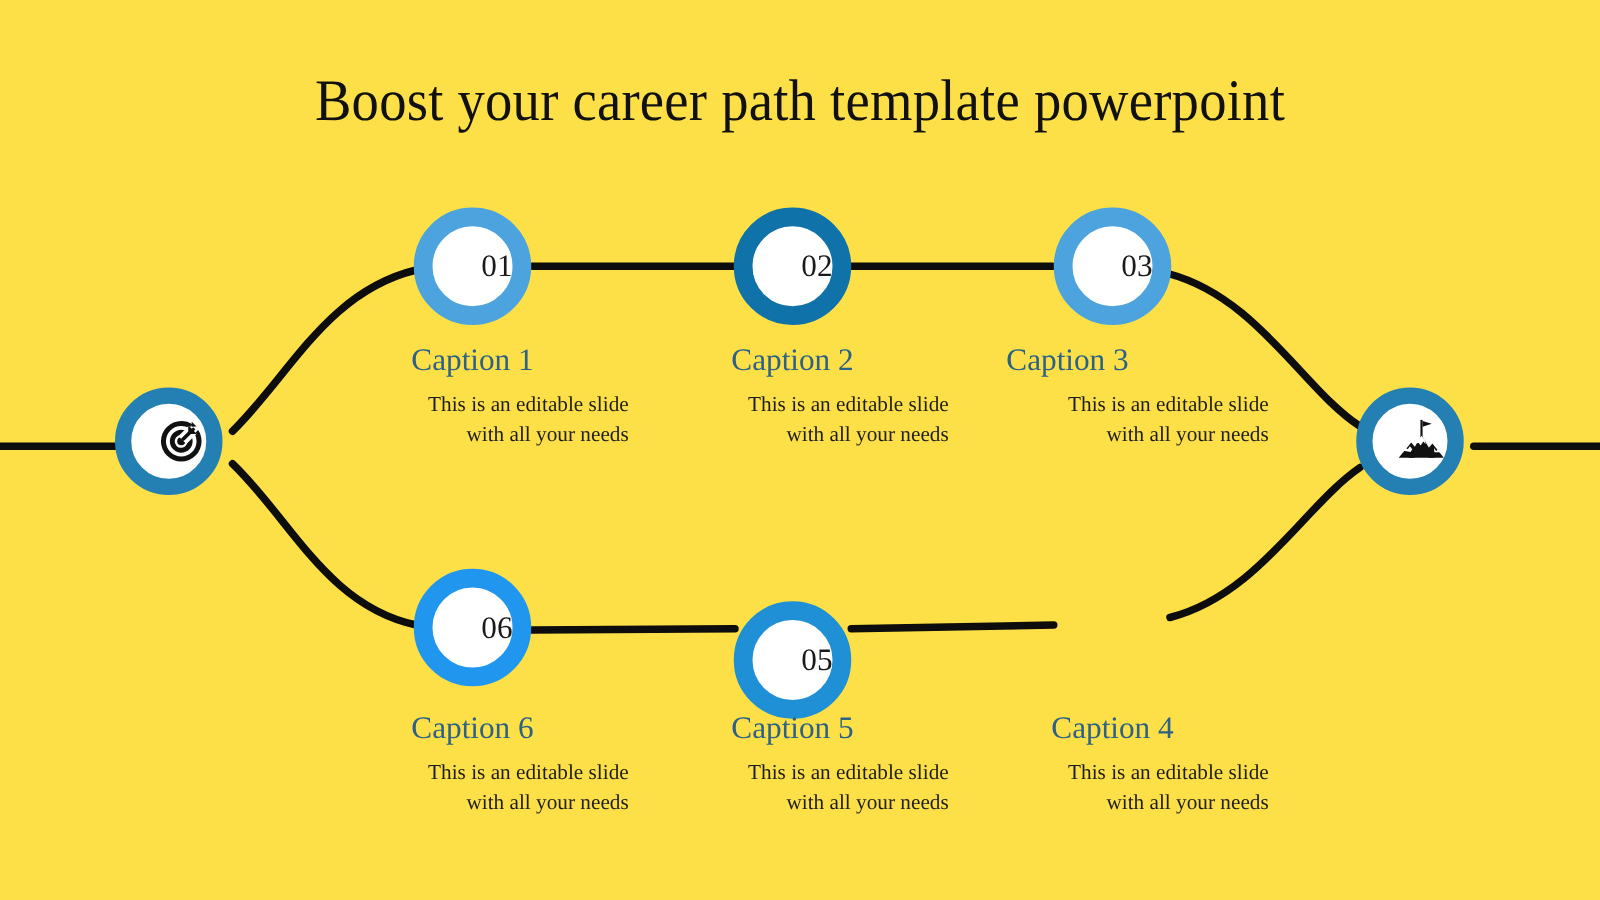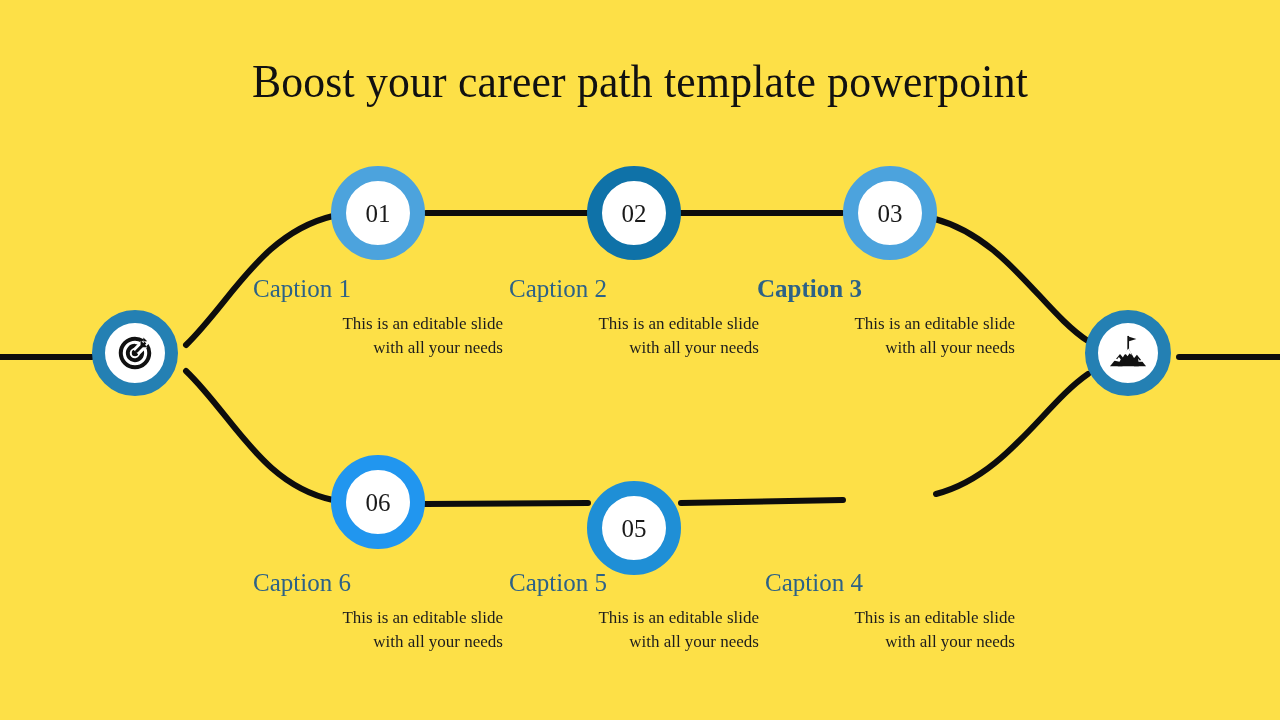--- a/index.html
+++ b/index.html
@@ -40,21 +40,21 @@
     width: 1280px;
     height: 720px;
     pointer-events: none;
   }
   .node {
     position: absolute;
     border-radius: 50%;
     box-sizing: border-box;
     display: flex;
     align-items: center;
-    justify-content: center;
+    justify-content: flex-end;
     background: #ffffff;
   }
   .node .numlabel {
     font-family: "Liberation Serif", "DejaVu Serif", serif;
     color: #1a1a1a;
     line-height: 1;
     user-select: none;
   }
   .step-node {
     width: 94px;
@@ -69,21 +69,21 @@
     width: 86px;
     height: 86px;
     border-width: 13px;
     border-style: solid;
     border-color: #2480b3;
   }
   .end-node svg { display: block; }
   .caption {
     position: absolute;
     width: 250px;
-    text-align: left;
+    text-align: center;
     font-family: "Liberation Serif", "DejaVu Serif", serif;
     font-size: 25px;
     line-height: 30px;
     color: #2d6287;
   }
   .body-text {
     position: absolute;
     width: 250px;
     text-align: right;
     font-family: "Liberation Serif", "DejaVu Serif", serif;
@@ -158,21 +158,21 @@
   <div class="node step-node" style="left:587px; top:166px; border-color:#0f72a8;">
     <span class="numlabel">02</span>
   </div>
   <div class="caption" style="left:509px; top:274px;">Caption 2</div>
   <div class="body-text" style="left:509px; top:312px;">This is an editable slide
 with all your needs</div>
 
   <div class="node step-node" style="left:843px; top:166px; border-color:#4ca3dd;">
     <span class="numlabel">03</span>
   </div>
-  <div class="caption" style="left:757px; top:274px;font-weight:bold;">Caption 3</div>
+  <div class="caption" style="left:729px; top:274px;">Caption 3</div>
   <div class="body-text" style="left:765px; top:312px;">This is an editable slide
 with all your needs</div>
 
   <div class="caption" style="left:765px; top:568px;">Caption 4</div>
   <div class="body-text" style="left:765px; top:606px;">This is an editable slide
 with all your needs</div>
 
   <div class="node step-node" style="left:587px; top:481px; border-color:#1f8fd6;">
     <span class="numlabel">05</span>
   </div>

